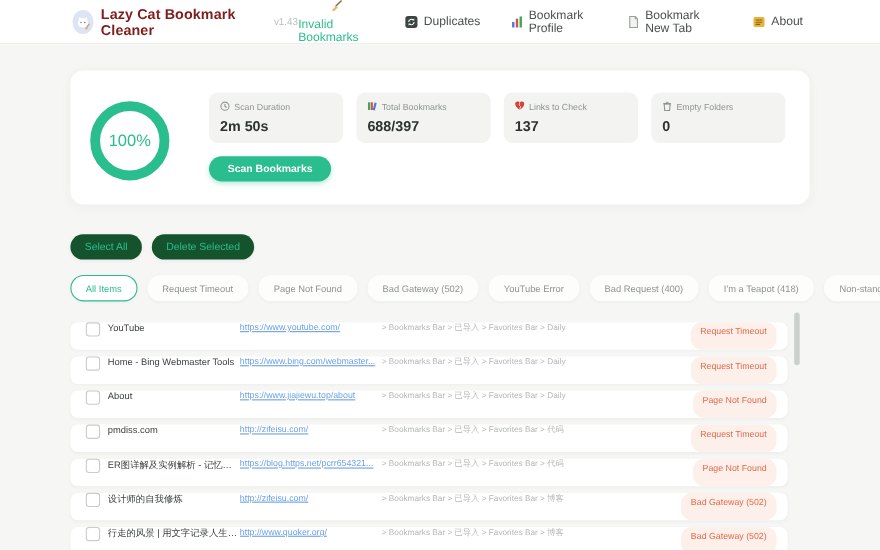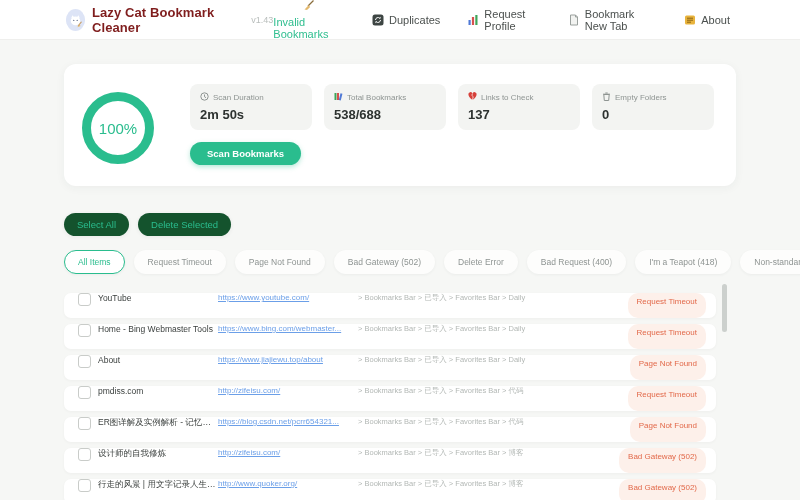--- a/index.html
+++ b/index.html
@@ -74,21 +74,21 @@
   .row {
     height:25px; background:#ffffff; border-radius:7px; margin-bottom:6px;
     display:flex; padding:0 10px 0 14px;
     box-shadow:0 1px 3px rgba(40,60,50,.04);
   }
   .checkbox {
     width:13px; height:13px; border:1.5px solid #c9ccc9; border-radius:3px;
     background:#fff; flex:0 0 auto; margin-right:7px; cursor:pointer;
   }
   .bm-title { width:120px; font-size:8.5px; color:#3a3f3d; white-space:nowrap; overflow:hidden; text-overflow:ellipsis; flex:0 0 auto; }
-  .bm-url { width:128px; font-size:8px; color:#6b9fe8; text-decoration:underline; white-space:nowrap; overflow:hidden; text-overflow:ellipsis; flex:0 0 auto; margin-right:12px; cursor:pointer; }
+  .bm-url { width:128px; font-size:8px; color:#6b9fe8; text-decoration:underline; white-space:nowrap; overflow:hidden; text-overflow:ellipsis; flex:0 0 auto; margin-right:1px; cursor:pointer; }
   .bm-path { flex:1 1 auto; font-size:7.5px; color:#b3b8b5; white-space:nowrap; overflow:hidden; text-overflow:ellipsis; }
   .badge {
     font-size:8px; color:#e2694a; background:#fdf0ea; white-space:nowrap;
     padding:4px 9px; border-radius:10px; flex:0 0 auto;
   }
   .scroll-thumb {
     position:absolute; left:722px; top:284px; width:5px; height:48px;
     background:#ccd0cd; border-radius:3px;
   }
 </style>
@@ -135,21 +135,21 @@
       <span>Duplicates</span>
     </div>
     <div class="nav-item">
       <span class="nav-ic">
         <svg width="12" height="12" viewBox="0 0 12 12">
             <rect x="1.5" y="6" width="2.2" height="5" fill="#4f79d6"></rect>
             <rect x="4.9" y="3" width="2.2" height="8" fill="#d6504f"></rect>
             <rect x="8.3" y="1" width="2.2" height="10" fill="#3fa65a"></rect>
           </svg>
       </span>
-      <span>Request Profile</span>
+      <span>Bookmark Profile</span>
     </div>
     <div class="nav-item">
       <span class="nav-ic">
         <svg width="12" height="12" viewBox="0 0 12 12">
             <path d="M2.5 1 h5 l2 2 v8 h-7 Z" fill="#f2f3f1" stroke="#9aa09d" stroke-width="1"></path>
             <path d="M7.5 1 v2 h2" fill="none" stroke="#9aa09d" stroke-width="1"></path>
           </svg>
       </span>
       <span>Bookmark New Tab</span>
     </div>
@@ -185,21 +185,21 @@
       </div>
       <div class="stat-box">
         <div class="stat-label">
           <span><svg width="9" height="9" viewBox="0 0 9 9">
                 <rect x="0.5" y="1" width="2" height="7" fill="#3fa65a"></rect>
                 <rect x="3" y="1" width="2" height="7" fill="#d6504f"></rect>
                 <rect x="5.6" y="1.4" width="2" height="7" transform="rotate(14 6.6 5)" fill="#4f79d6"></rect>
               </svg></span>
           <span>Total Bookmarks</span>
         </div>
-        <div class="stat-value">538/688</div>
+        <div class="stat-value">688/397</div>
       </div>
       <div class="stat-box">
         <div class="stat-label">
           <span><svg width="9" height="9" viewBox="0 0 9 9">
                 <path d="M4.5 8 C1.5 5.8 0.5 4 0.5 2.7 A1.9 1.9 0 0 1 4.5 1.7 A1.9 1.9 0 0 1 8.5 2.7 C8.5 4 7.5 5.8 4.5 8 Z" fill="#d6403a"></path>
                 <path d="M4.5 1.7 L3.8 3.4 L5.2 4.6 L4.5 8" fill="none" stroke="#fff" stroke-width=".7"></path>
               </svg></span>
           <span>Links to Check</span>
         </div>
         <div class="stat-value">137</div>
@@ -223,21 +223,21 @@
 <div class="actions-row">
   <button class="action-btn">Select All</button>
   <button class="action-btn">Delete Selected</button>
 </div>
 
 <div class="filters-row">
   <div class="chip active">All Items</div>
   <div class="chip">Request Timeout</div>
   <div class="chip">Page Not Found</div>
   <div class="chip">Bad Gateway (502)</div>
-  <div class="chip">Delete Error</div>
+  <div class="chip">YouTube Error</div>
   <div class="chip">Bad Request (400)</div>
   <div class="chip">I'm a Teapot (418)</div>
   <div class="chip">Non-standard Error (468)</div>
 </div>
 
 <div class="list">
   <div class="row">
     <div class="checkbox"></div>
     <div class="bm-title">YouTube</div>
     <div class="bm-url">https://www.youtube.com/</div>
@@ -261,21 +261,21 @@
   <div class="row">
     <div class="checkbox"></div>
     <div class="bm-title">pmdiss.com</div>
     <div class="bm-url">http://zifeisu.com/</div>
     <div class="bm-path">&gt; Bookmarks Bar &gt; 已导入 &gt; Favorites Bar &gt; 代码</div>
     <div class="badge">Request Timeout</div>
   </div>
   <div class="row">
     <div class="checkbox"></div>
     <div class="bm-title">ER图详解及实例解析 - 记忆碎片的...</div>
-    <div class="bm-url">https://blog.csdn.net/pcrr654321...</div>
+    <div class="bm-url">https://blog.https.net/pcrr654321...</div>
     <div class="bm-path">&gt; Bookmarks Bar &gt; 已导入 &gt; Favorites Bar &gt; 代码</div>
     <div class="badge">Page Not Found</div>
   </div>
   <div class="row">
     <div class="checkbox"></div>
     <div class="bm-title">设计师的自我修炼</div>
     <div class="bm-url">http://zifeisu.com/</div>
     <div class="bm-path">&gt; Bookmarks Bar &gt; 已导入 &gt; Favorites Bar &gt; 博客</div>
     <div class="badge">Bad Gateway (502)</div>
   </div>

